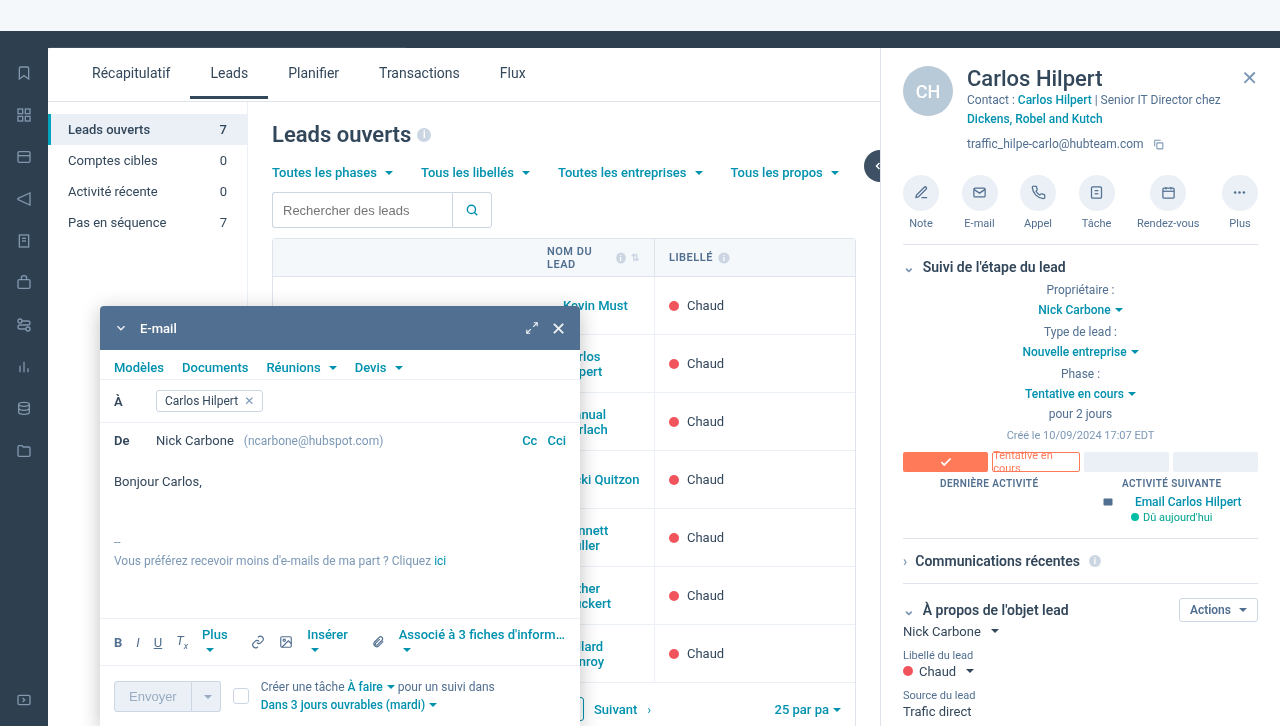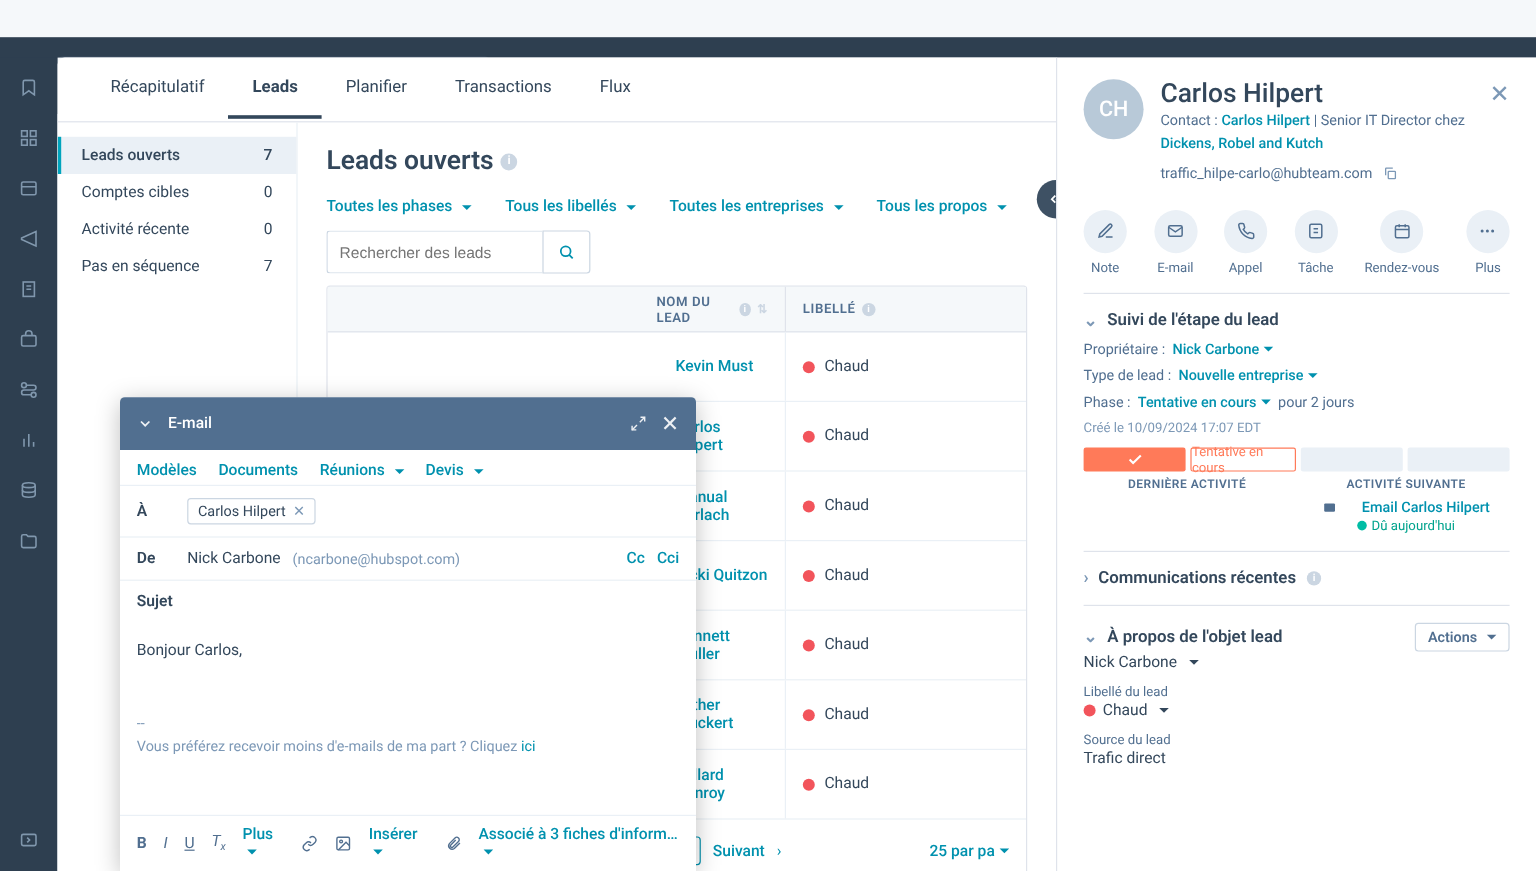--- a/index.html
+++ b/index.html
@@ -18,21 +18,21 @@
 
 .leftrail { position: absolute; left: 0; top: 48px; bottom: 0; width: 48px; background: #2e3f50; display: flex; flex-direction: column; align-items: center; padding-top: 4px; gap: 0; }
 .leftrail .rail-icon { width: 48px; height: 42px; display:flex; align-items:center; justify-content:center; color:#8097ad; }
 .rail-bottom { margin-top: auto; padding-bottom: 10px; }
 
 
 .main { position: absolute; left: 48px; top: 48px; right: 0; bottom: 0; background: #f5f8fa; display:flex; }
 .content { flex: 1; background: #fff; border-radius: 6px 0 0 0; margin: 0; overflow:hidden; position:relative; }
 .tabs { display:flex; gap: 0; border-bottom: 1px solid #dfe3eb; padding: 0 24px; height: 54px; align-items:center; }
 .tab { padding: 0 20px; height: 48px; display:flex; align-items:center; color:#33475b; font-size:14px; border-bottom: 3px solid transparent; cursor:pointer; }
-.tab.active { font-weight:700; border-bottom-color:#33475b; }
+.tab.active { font-weight:400; border-bottom-color:#33475b; }
 
 .body-row { display:flex; height: calc(100% - 54px); }
 .sidebar { width: 200px; padding: 12px 0; border-right: 1px solid #eaf0f6; }
 .side-item { display:flex; justify-content:space-between; padding: 8px 20px; font-size:13px; color:#33475b; cursor:pointer; }
 .side-item.active { background:#eaf0f6; border-left:3px solid #00a4bd; font-weight:500; padding-left:17px; }
 
 .center { flex:1; padding: 20px 24px; overflow:hidden; position:relative; }
 .page-title { font-size:22px; font-weight:600; color:#33475b; display:flex; align-items:center; gap:6px; }
 .info-icon-sm { width:14px; height:14px; border-radius:50%; background:#cbd6e2; color:#fff; font-size:10px; display:inline-flex; align-items:center; justify-content:center; font-weight:bold; }
 
@@ -70,21 +70,21 @@
 .close-x { position:absolute; right:0; top:0; color:#7c98b6; font-size:20px; cursor:pointer; }
 .copy-icon { color:#7c98b6; margin-left:8px; }
 
 .rp-actions { display:flex; gap:14px; margin:20px 0 14px; justify-content:space-between; }
 .rp-action { display:flex; flex-direction:column; align-items:center; gap:6px; font-size:11px; color:#516f90; }
 .rp-action-btn { width:36px; height:36px; border-radius:50%; background:#eaf0f6; display:flex; align-items:center; justify-content:center; color:#516f90; }
 
 .rp-section { border-top:1px solid #dfe3eb; padding:14px 0; }
 .rp-section-h { display:flex; align-items:center; gap:8px; font-weight:600; font-size:14px; color:#33475b; cursor:pointer; }
 .rp-chev { color:#7c98b6; }
-.rp-row { font-size:12px; color:#516f90; margin:8px 0; display:flex; align-items:center; gap:6px; flex-wrap:wrap; }
+.rp-row { font-size:12px; color:#516f90; margin:8px 0; display:flex; align-items:center; gap:6px; flex-wrap:wrap;flex-direction:column; }
 .rp-row .val { color:#0091ae; font-weight:500; }
 
 .stage-bar { display:flex; gap:4px; margin:10px 0 6px; }
 .stage-seg { flex:1; height:20px; background:#eaf0f6; border-radius:2px; }
 .stage-seg.done { background:#ff7a59; display:flex; align-items:center; justify-content:center; color:#fff; }
 .stage-seg.current { border:1px solid #ff7a59; color:#ff7a59; display:flex; align-items:center; justify-content:center; font-size:11px; background:#fff; }
 
 .act-cols { display:flex; gap:10px; margin-top:6px; }
 .act-col { flex:1; text-align:center; }
 .act-label { font-size:10px; font-weight:600; color:#516f90; letter-spacing:0.4px; }
@@ -562,23 +562,20 @@
       </span>
   </div>
   <div class="comp-row">
     <span class="lbl">De</span>
     <span>Nick Carbone</span>
     <span class="from-email">(ncarbone@hubspot.com)</span>
     <span class="cc-links">
         <span>Cc</span>
         <span>Cci</span>
       </span>
-  </div>
-  <div class="comp-row">
-    <span class="lbl" style="width:auto">Sujet</span>
   </div>
   <div class="comp-body">
     <div>Bonjour Carlos,</div>
     <div class="sig">
       <div>--</div>
       <div><span>Vous préférez recevoir moins d'e-mails de ma part ? Cliquez </span><a>ici</a></div>
     </div>
   </div>
   <div class="comp-toolbar">
     <span class="tb" style="font-weight:bold">B</span>
@@ -600,13 +597,24 @@
         </svg>
       </span>
     <span class="tb link caret">Insérer</span>
     <span class="tb">
         <svg width="14" height="14" viewBox="0 0 24 24" fill="none" stroke="currentColor" stroke-width="2">
           <path d="M21 11l-8 8a5 5 0 0 1-7-7l8-8a3.5 3.5 0 0 1 5 5l-8 8a2 2 0 0 1-3-3l7-7"></path>
         </svg>
       </span>
     <span class="tb link caret">Associé à 3 fiches d'inform…</span>
   </div>
+  <div class="comp-footer">
+    <div class="send-grp">
+      <button class="send-btn">Envoyer</button>
+      <button class="send-caret caret"></button>
+    </div>
+    <div class="checkbox"></div>
+    <div class="task-hint">
+      <div><span>Créer une tâche </span><span class="lk caret">À faire</span><span> pour un suivi dans</span></div>
+      <div><span class="lk caret">Dans 3 jours ouvrables (mardi)</span></div>
+    </div>
+  </div>
 </div>
 
 </body></html>

